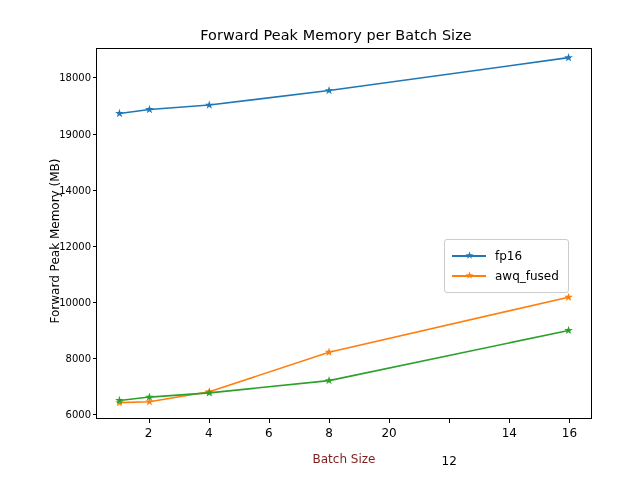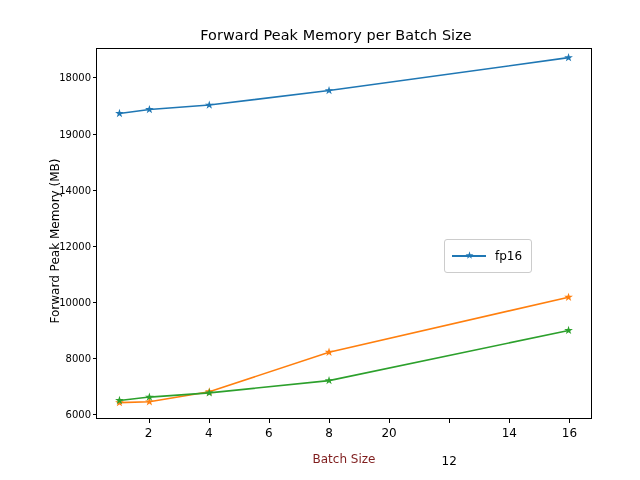--- a/index.html
+++ b/index.html
@@ -154,15 +154,24 @@
   <div id="legend">
       <div class="legend-row">
         <div class="legend-swatch">
           <div class="legend-line" style="background: rgb(31, 119, 180);"></div>
           <svg class="legend-marker" viewBox="0 0 10 10">
             <path d="M5.00,0.40L6.03,3.58L9.37,3.58L6.67,5.54L7.70,8.72L5.00,6.76L2.30,8.72L3.33,5.54L0.63,3.58L3.97,3.58Z" fill="#1f77b4"></path>
           </svg>
         </div>
         <span class="legend-text">fp16</span>
       </div>
+      <div class="legend-row">
+        <div class="legend-swatch">
+          <div class="legend-line" style="background: rgb(255, 127, 14);"></div>
+          <svg class="legend-marker" viewBox="0 0 10 10">
+            <path d="M5.00,0.40L6.03,3.58L9.37,3.58L6.67,5.54L7.70,8.72L5.00,6.76L2.30,8.72L3.33,5.54L0.63,3.58L3.97,3.58Z" fill="#ff7f0e"></path>
+          </svg>
+        </div>
+        <span class="legend-text">awq_fused</span>
+      </div>
     </div>
 
 </div>
 
 </body></html>

